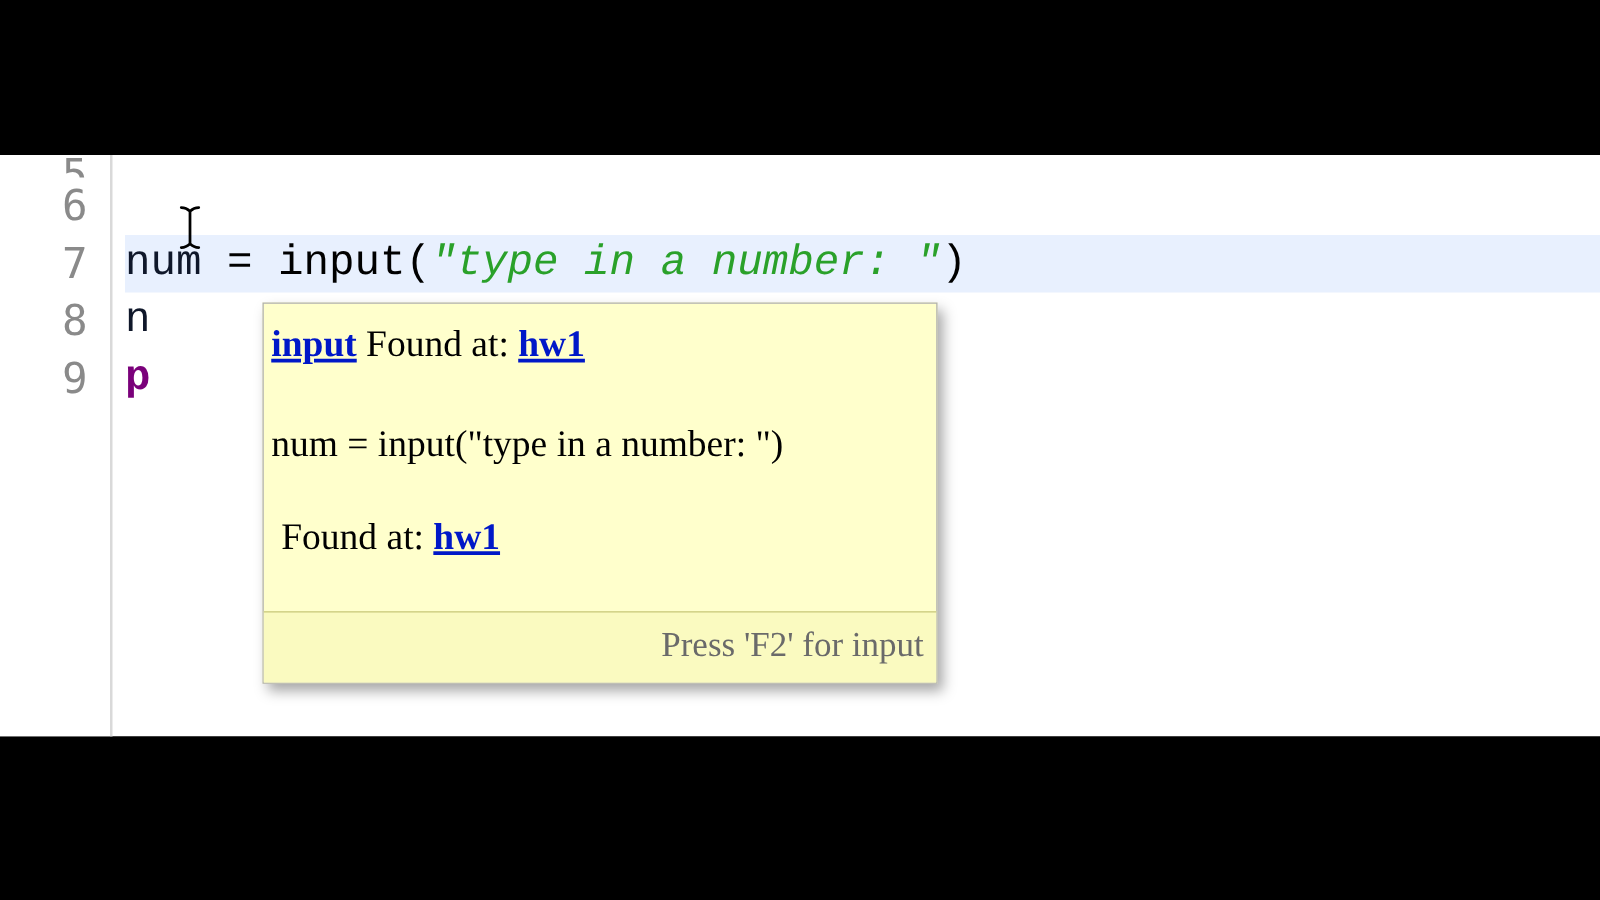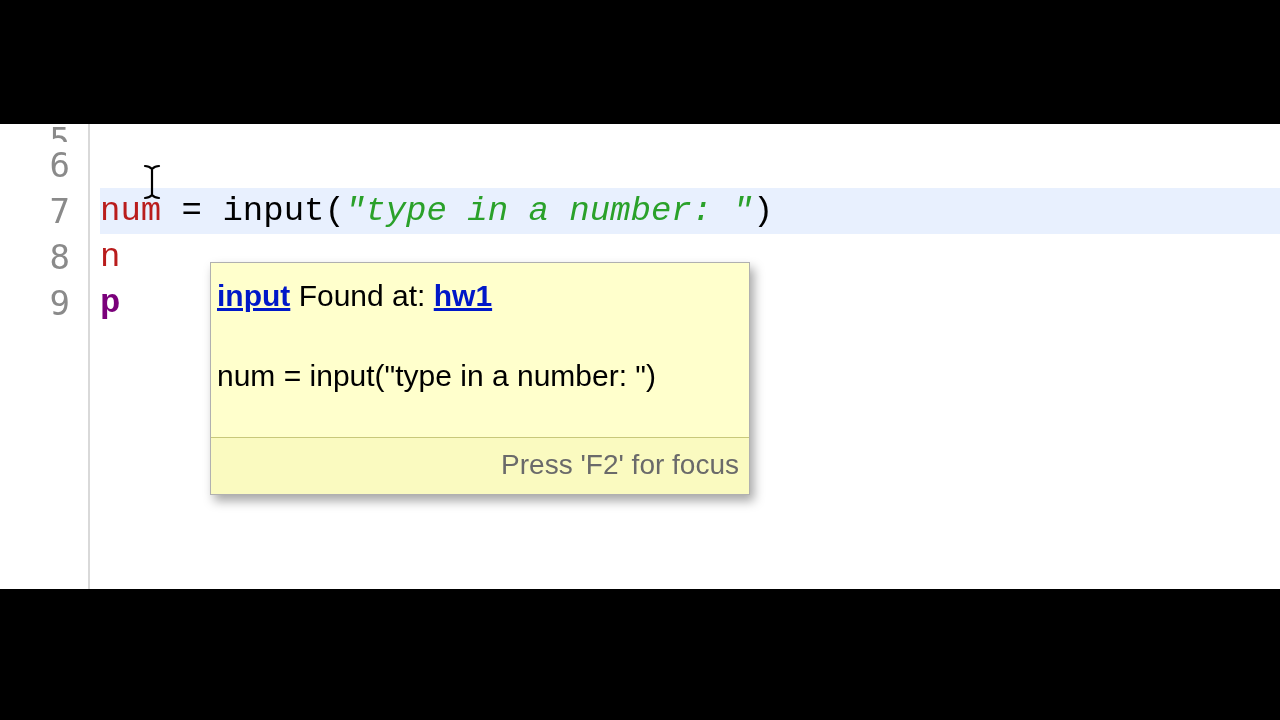--- a/index.html
+++ b/index.html
@@ -32,45 +32,44 @@
 
   .code {
     flex: 1;
     position: relative;
     padding-left: 10px;
     color: #000;
   }
   .code-line { height: 46px; white-space: pre; }
   .code-line.current { background: #e8f0fe; }
 
-  .tok-var { color: #b91c1c; }
+  .tok-var { color: #0f172a; }
   .tok-op  { color: #000; }
   .tok-fn  { color: #000; }
   .tok-str { color: #2aa12a; font-style: italic; }
   .tok-kw  { color: #7a007a; font-weight: bold; }
 
   .cursor {
     position: absolute;
     top: 40px; left: 52px;
     width: 20px; height: 36px;
     pointer-events: none;
     color: #000;
   }
 
   .tooltip {
     position: absolute;
     top: 118px; left: 120px;
     width: 540px;
     background: #ffffcc;
     border: 1px solid #b0b0b0;
     box-shadow: 4px 6px 10px rgba(0,0,0,0.35);
-    font-family: Liberation Sans, sans-serif;
+    font-family: Liberation Serif, serif;
     font-size: 30px;
     color: #000;
-    margin-top: 20px;
   }
   .tooltip-body { padding: 4px 6px 10px 6px; }
   .tooltip .row { margin: 6px 0 28px 0; }
   .tooltip .row2 { margin: 0 0 26px 8px; }
   .tooltip .row3 { margin: 0 0 8px 2px; }
   .tooltip .lnk { color: #0018c8; text-decoration: underline; cursor: pointer; }
   .tooltip .lnk.bold { font-weight: bold; }
   .tooltip .hint {
     border-top: 1px solid #c8c87a;
     background: #fafac0;
@@ -113,18 +112,21 @@
       <path d="M3 2 Q7 2 10 5 Q13 2 17 2 M10 5 L10 31 M3 34 Q7 34 10 31 Q13 34 17 34" stroke="#000" stroke-width="2.2" fill="none" stroke-linecap="round"></path>
     </svg>
 
     <div class="tooltip">
       <div class="tooltip-body">
         <div class="row">
           <span class="lnk bold">input</span><span> Found at: </span><span class="lnk bold">hw1</span>
           <div style="height:34px"></div>
           <div>num = input("type in a number: ")</div>
         </div>
+        <div class="row2">
+          <span>Found at: </span><span class="lnk bold">hw1</span>
+        </div>
       </div>
-      <div class="hint">Press 'F2' for focus</div>
+      <div class="hint">Press 'F2' for input</div>
     </div>
 
   </div>
 </div>
 
 </body></html>

